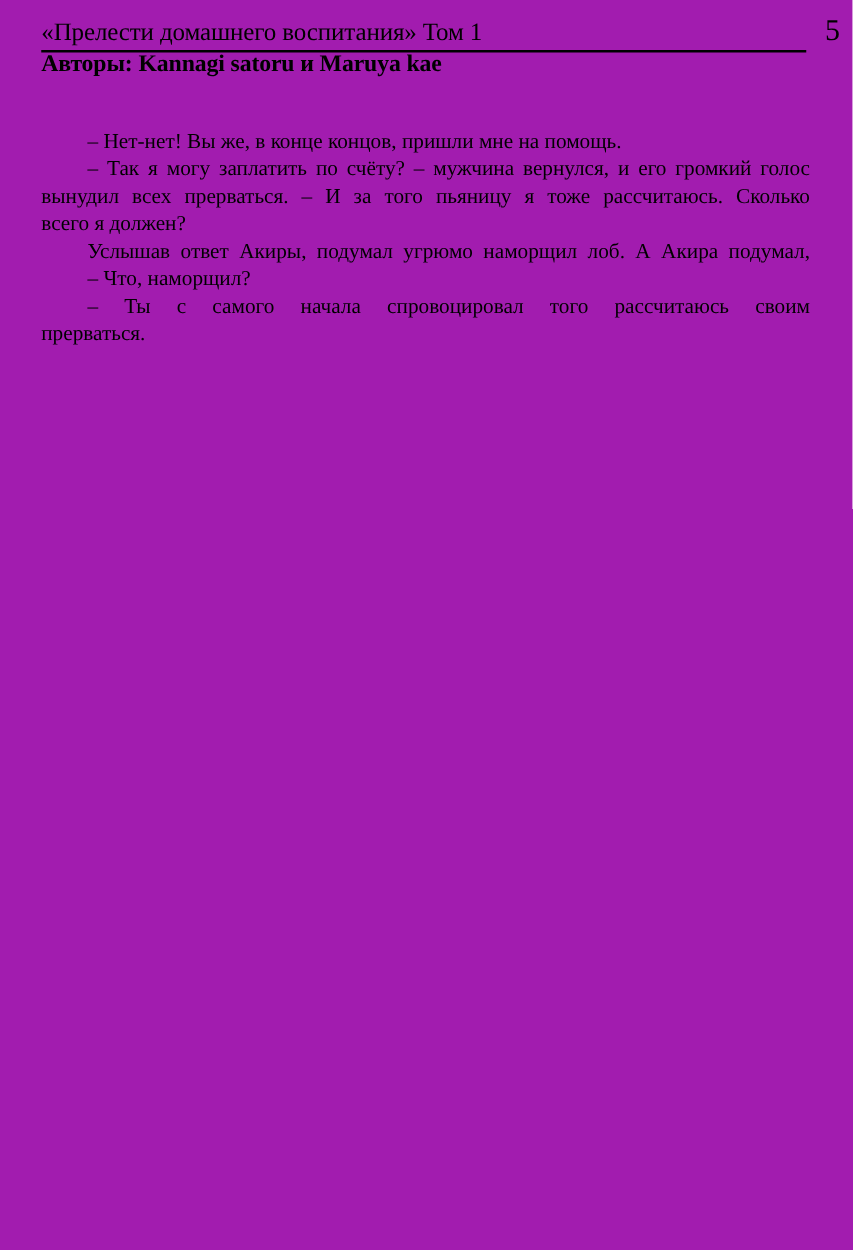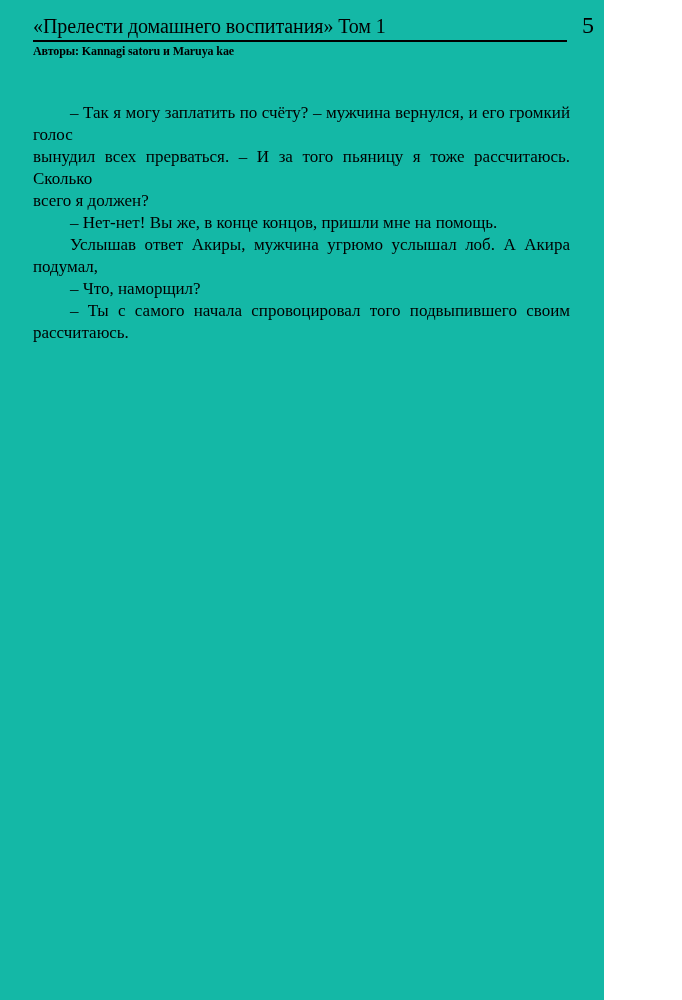--- a/index.html
+++ b/index.html
@@ -2,23 +2,23 @@
 <html><head>
 <meta charset="utf-8">
 <style>
   html, body {
     margin: 0;
     padding: 0;
     background: #ffffff;
   }
   .page {
     position: relative;
-    width: 604px;
+    width: 682px;
     height: 1000px;
-    background: #14b8a6;
+    background: #a21caf;
     color: #000000;
     font-family: "Liberation Serif", "DejaVu Serif", serif;
     overflow: hidden;
   }
   
   .header {
     display: flex;
     align-items: baseline;
     margin: 13px 8px 0 33px;
   }
@@ -35,21 +35,21 @@
     letter-spacing: -0.1px;
   }
   .page-number {
     font-size: 24px;
     line-height: 24px;
     margin-left: 15px;
     padding-right: 2px;
   }
   .authors {
     margin: 2px 33px 0 33px;
-    font-size: 12px;
+    font-size: 19px;
     line-height: 15px;
     font-weight: bold;
     letter-spacing: -0.1px;
   }
   
   .text-content {
     margin: 43px 34px 0 33px;
     font-size: 17px;
     line-height: 22px;
   }
@@ -76,37 +76,37 @@
       <div class="title">«Прелести домашнего воспитания» Том 1</div>
     </div>
     <div class="page-number">5</div>
   </div>
 
   <div class="authors">Авторы: Kannagi satoru и Maruya kae</div>
 
   <div class="text-content">
 
     <div class="para">
+      <div class="line first">– Нет-нет! Вы же, в конце концов, пришли мне на помощь.</div>
+    </div>
+
+    <div class="para">
       <div class="line first j">– Так я могу заплатить по счёту? – мужчина вернулся, и его громкий голос</div>
       <div class="line j">вынудил всех прерваться. – И за того пьяницу я тоже рассчитаюсь. Сколько</div>
       <div class="line">всего я должен?</div>
     </div>
 
     <div class="para">
-      <div class="line first">– Нет-нет! Вы же, в конце концов, пришли мне на помощь.</div>
-    </div>
-
-    <div class="para">
-      <div class="line first j">Услышав ответ Акиры, мужчина угрюмо услышал лоб. А Акира подумал,</div>
+      <div class="line first j">Услышав ответ Акиры, подумал угрюмо наморщил лоб. А Акира подумал,</div>
     </div>
 
     <div class="para">
       <div class="line first">– Что, наморщил?</div>
     </div>
 
     <div class="para">
-      <div class="line first j">– Ты с самого начала спровоцировал того подвыпившего своим</div>
-      <div class="line">рассчитаюсь.</div>
+      <div class="line first j">– Ты с самого начала спровоцировал того рассчитаюсь своим</div>
+      <div class="line">прерваться.</div>
     </div>
 
   </div>
 
 </div>
 
 </body></html>

